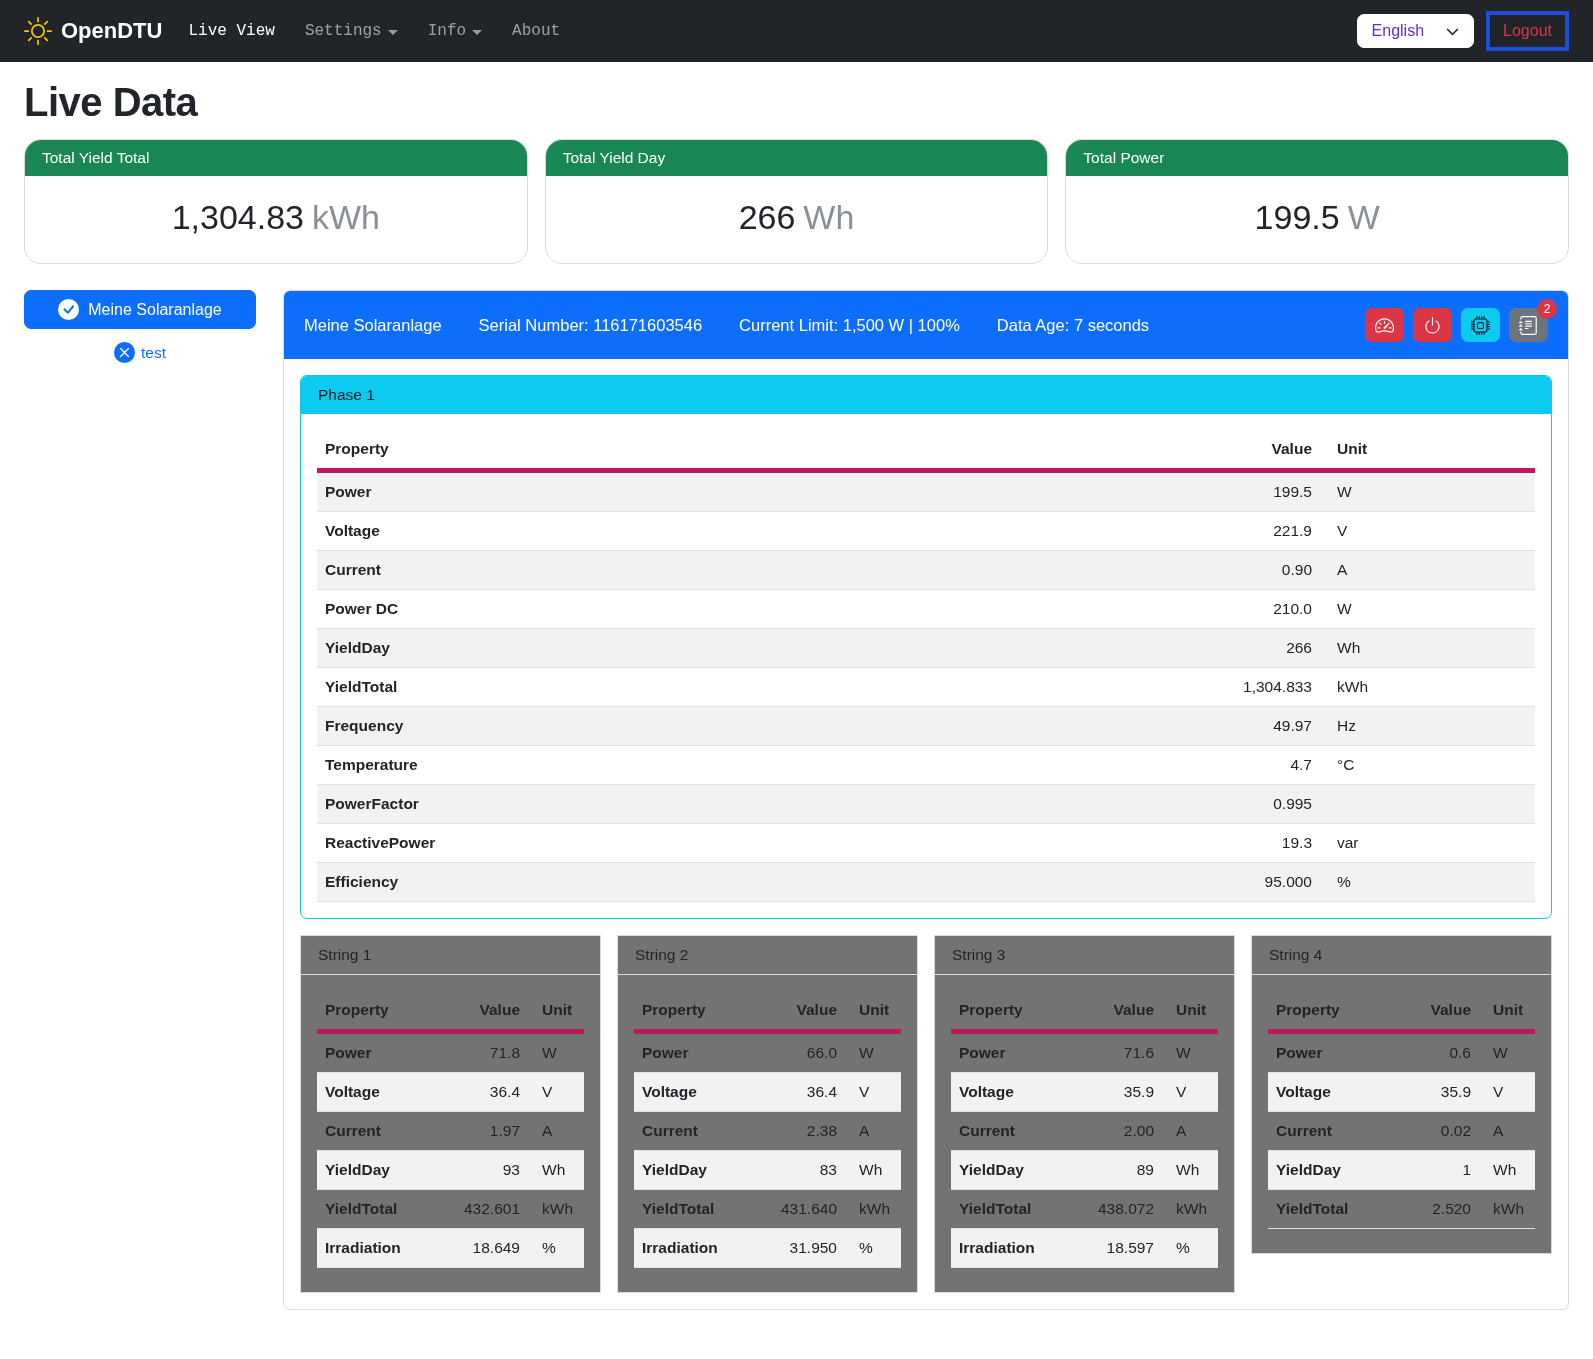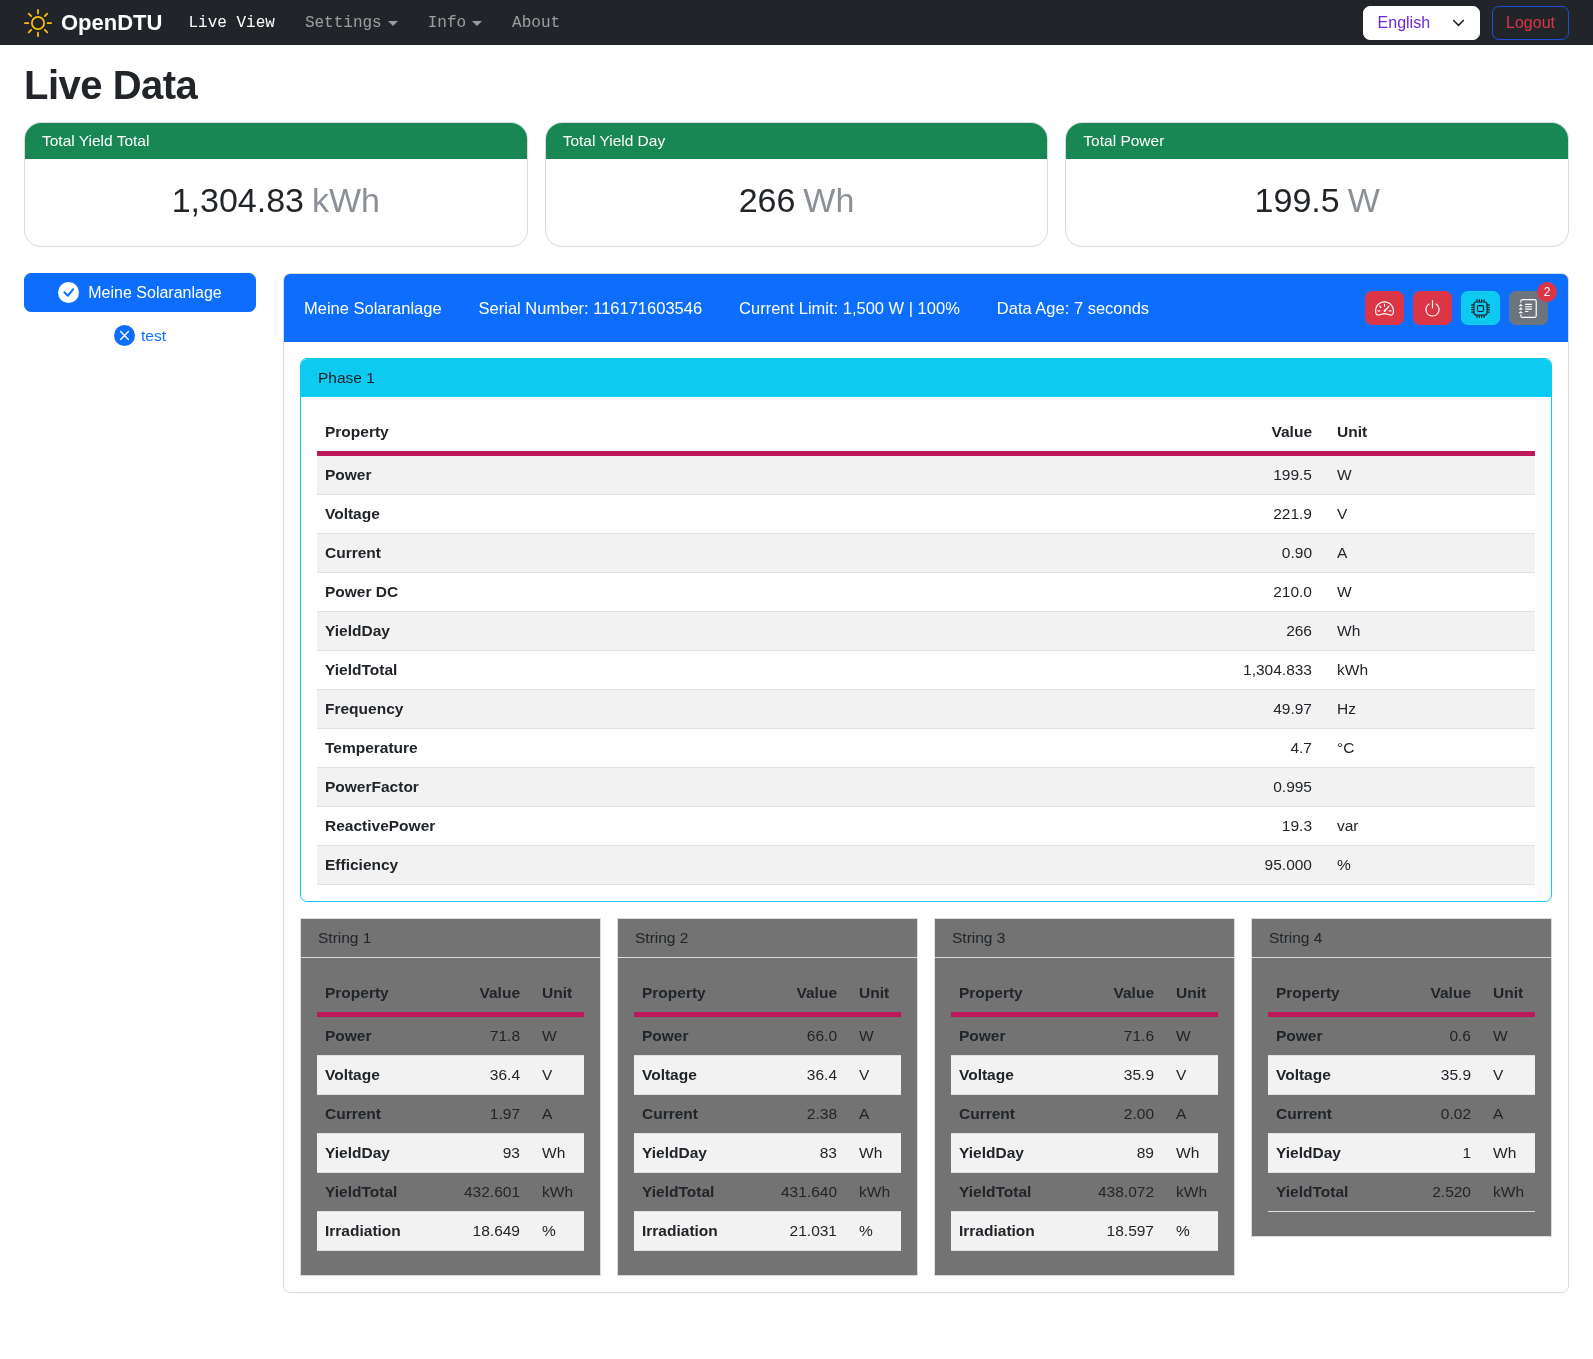--- a/index.html
+++ b/index.html
@@ -6,38 +6,38 @@
   html,body { margin:0; padding:0; background:#fff; }
   body {
     font-family: "Liberation Sans", "DejaVu Sans", sans-serif;
     color:#212529;
     width:1593px;
   }
 
   
   .navbar {
     background:#212529;
-    height:45px;
+    height:62px;
     display:flex;
     align-items:center;
     padding:0 24px;
   }
   .brand { display:flex; align-items:center; gap:9px; color:#fff; font-size:22px; font-weight:700; cursor:default;}
   .nav-links { display:flex; align-items:center; margin-left:26px; gap:30px;font-family:Liberation Mono, monospace; }
   .nav-link { font-size:16px; color:rgba(255,255,255,.55); text-decoration:none; display:flex; align-items:center; gap:6px; cursor:pointer;}
   .nav-link.active { color:#fff; }
   .caret { width:0; height:0; border-left:5px solid transparent; border-right:5px solid transparent; border-top:5px solid rgba(255,255,255,.55); display:inline-block; margin-top:2px;}
   .nav-right { margin-left:auto; display:flex; align-items:center; gap:12px; }
   .lang-select {
     background:#fff; border-radius:7px; padding:7px 14px; font-size:16px; color:#6d28d9;
     display:flex; align-items:center; gap:22px; cursor:pointer; border:1px solid #fff;
   }
   .logout-btn {
-    background:transparent; border:1px solid #1d4ed8; color:#dc3545;
-    border-radius:7px; padding:7px 13px; font-size:16px; cursor:pointer;
+    background:transparent; border:4px solid #1d4ed8; color:#dc3545;
+    border-radius:0; padding:7px 13px; font-size:16px; cursor:pointer;
   }
 
   
   .main { padding:0 24px 24px 24px; }
   h1.page-title { font-size:40px; font-weight:700; margin:18px 0 14px 0; letter-spacing:-.5px; }
 
   .summary-row { display:grid; grid-template-columns:repeat(3,1fr); gap:17px; }
   .card { border:1px solid #d8dcdf; border-radius:17px; background:#fff; overflow:hidden; }
   .card-header-green { background:#198754; color:#fff; font-size:15.5px; padding:9px 17px; }
   .summary-body { padding:22px 16px 26px 16px; text-align:center; font-size:34px; }
@@ -406,21 +406,21 @@
                     </tr>
 
                     <tr>
                       <td class="t-prop">YieldTotal</td>
                       <td class="t-val">431.640</td>
                       <td class="t-unit">kWh</td>
                     </tr>
 
                     <tr>
                       <td class="t-prop">Irradiation</td>
-                      <td class="t-val">21.031</td>
+                      <td class="t-val">31.950</td>
                       <td class="t-unit">%</td>
                     </tr>
                   </tbody>
               </table>
             </div>
           </div>
 
           <div class="string-card">
             <div class="string-header">String 3</div>
             <div class="string-body">

